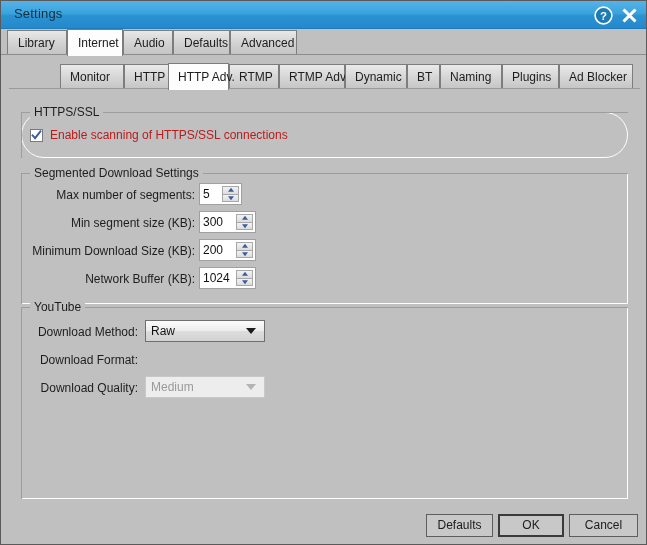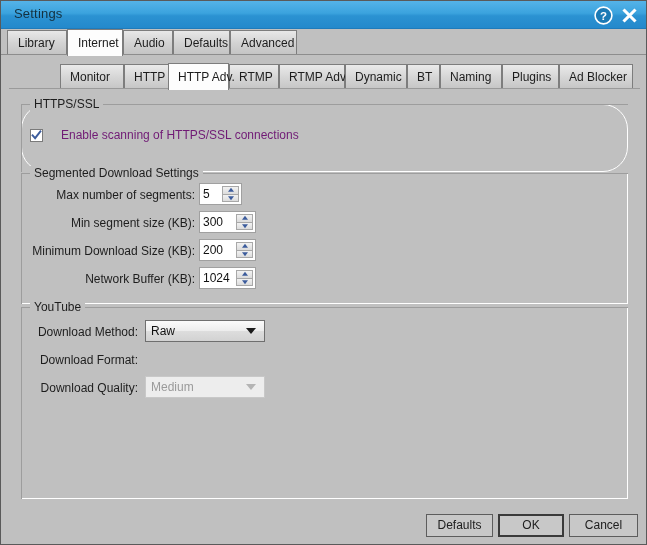--- a/index.html
+++ b/index.html
@@ -179,23 +179,23 @@
     height: 13px;
     background: #ffffff;
     border: 1px solid #7a7a7a;
     box-sizing: border-box;
     position: relative;
     cursor: pointer;
     flex: none;
   }
   .checkbox svg { position: absolute; left: 0; top: 0; }
   .cblabel {
-    margin-left: 18px;
-    font-size: 12px;
-    color: #701a75;
+    margin-left: 7px;
+    font-size: 12px;
+    color: #b91c1c;
     cursor: default;
     white-space: nowrap;
   }
 
   
   .flabel {
     position: absolute;
     text-align: right;
     font-size: 12px;
     color: #1d1d1d;
@@ -351,21 +351,21 @@
       <div class="subtab" style="left:180px; width:50px;"><span>RTMP</span></div>
       <div class="subtab" style="left:230px; width:66px;"><span>RTMP Adv.</span></div>
       <div class="subtab" style="left:296px; width:62px;"><span>Dynamic</span></div>
       <div class="subtab" style="left:358px; width:33px;"><span>BT</span></div>
       <div class="subtab" style="left:391px; width:62px;"><span>Naming</span></div>
       <div class="subtab" style="left:453px; width:57px;"><span>Plugins</span></div>
       <div class="subtab" style="left:510px; width:74px;"><span>Ad Blocker</span></div>
     </div>
     <div class="subtabstrip-line"></div>
 
-    <div class="group" style="left:20px; top:49px; width:607px; height:68px;border-radius:25px;">
+    <div class="group" style="left:20px; top:57px; width:607px; height:46px;border-radius:25px;">
       <span class="group-title">HTTPS/SSL</span>
     </div>
     <div class="cbrow" style="left:29px; top:73px;">
       <span class="checkbox">
         <svg width="11" height="11" viewBox="0 0 11 11">
           <path d="M1.6 5.4 L4.1 8.2 L9.4 1.4" stroke="#3c5c9c" stroke-width="1.9" fill="none" stroke-linecap="square"></path>
         </svg>
       </span>
       <span class="cblabel">Enable scanning of HTTPS/SSL connections</span>
     </div>

